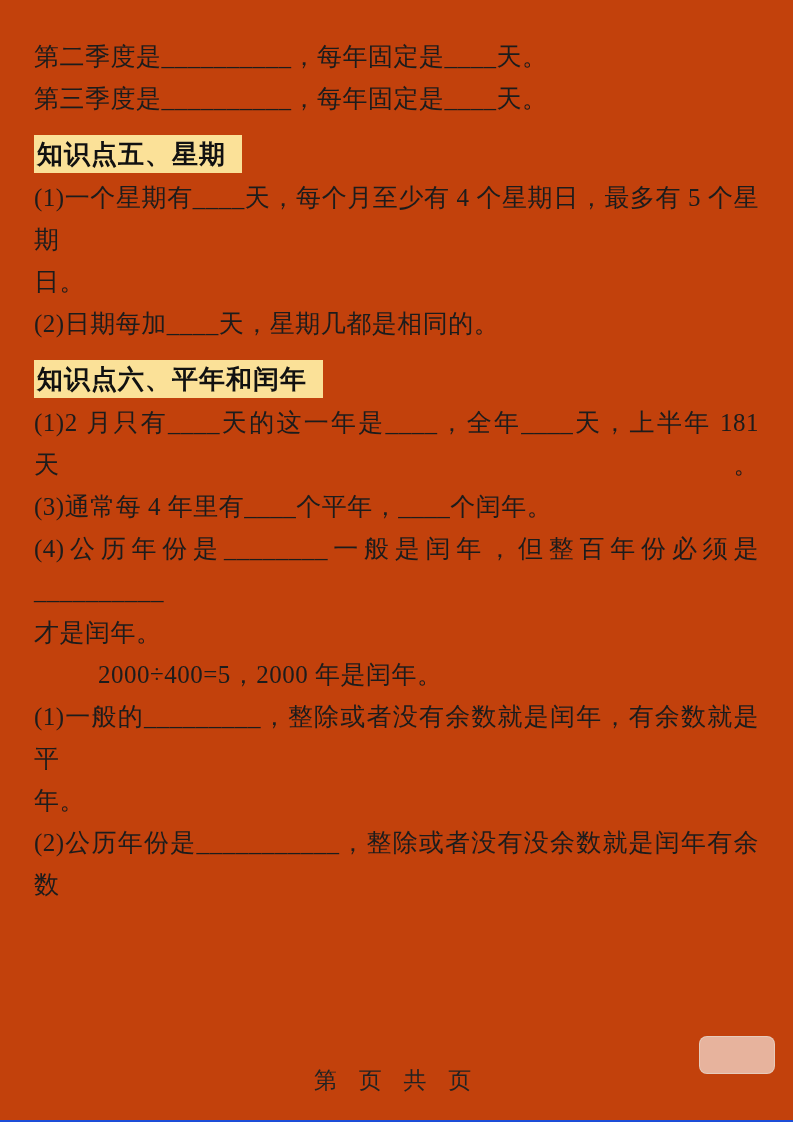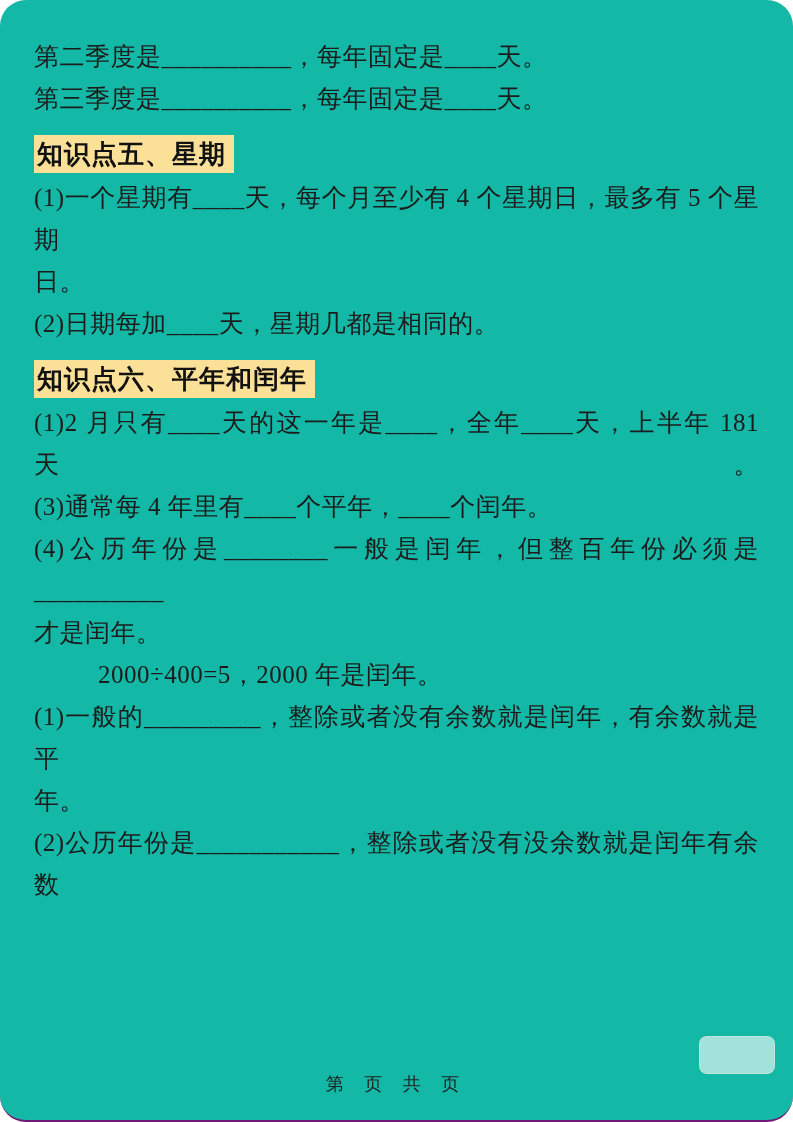--- a/index.html
+++ b/index.html
@@ -4,27 +4,26 @@
 <style>
   html, body {
     margin: 0;
     padding: 0;
     background: #ffffff;
   }
   .page {
     position: relative;
     width: 793px;
     height: 1122px;
-    background: #14b8a6;
+    background: #c2410c;
     overflow: hidden;
     font-family: "Liberation Serif", "DejaVu Serif", serif;
     color: #1c1c1c;
-    border-bottom: 2px solid #701a75;
+    border-bottom: 2px solid #1d4ed8;
     box-sizing: border-box;
-    border-radius: 26px;
   }
   .doc {
     padding: 36px 34px 0 34px;
   }
   .line {
     font-size: 25px;
     line-height: 42px;
     white-space: nowrap;
     letter-spacing: 0.5px;
   }
@@ -38,30 +37,30 @@
     margin-bottom: 2px;
     line-height: 40px;
     white-space: nowrap;
   }
   .hl {
     background: #fbe198;
     font-family: "Liberation Sans", "DejaVu Sans", sans-serif;
     font-weight: 700;
     font-size: 26px;
     color: #111111;
-    padding: 4px 8px 4px 3px;
+    padding: 4px 16px 4px 3px;
     letter-spacing: 1px;
   }
   .footer {
     position: absolute;
     bottom: 24px;
     left: 0;
     width: 100%;
     text-align: center;
-    font-size: 18px;
+    font-size: 23px;
     letter-spacing: 8px;
     color: #222222;
     margin-top: 20px;
   }
   .watermark {
     position: absolute;
     right: 18px;
     bottom: 46px;
     width: 74px;
     height: 36px;

